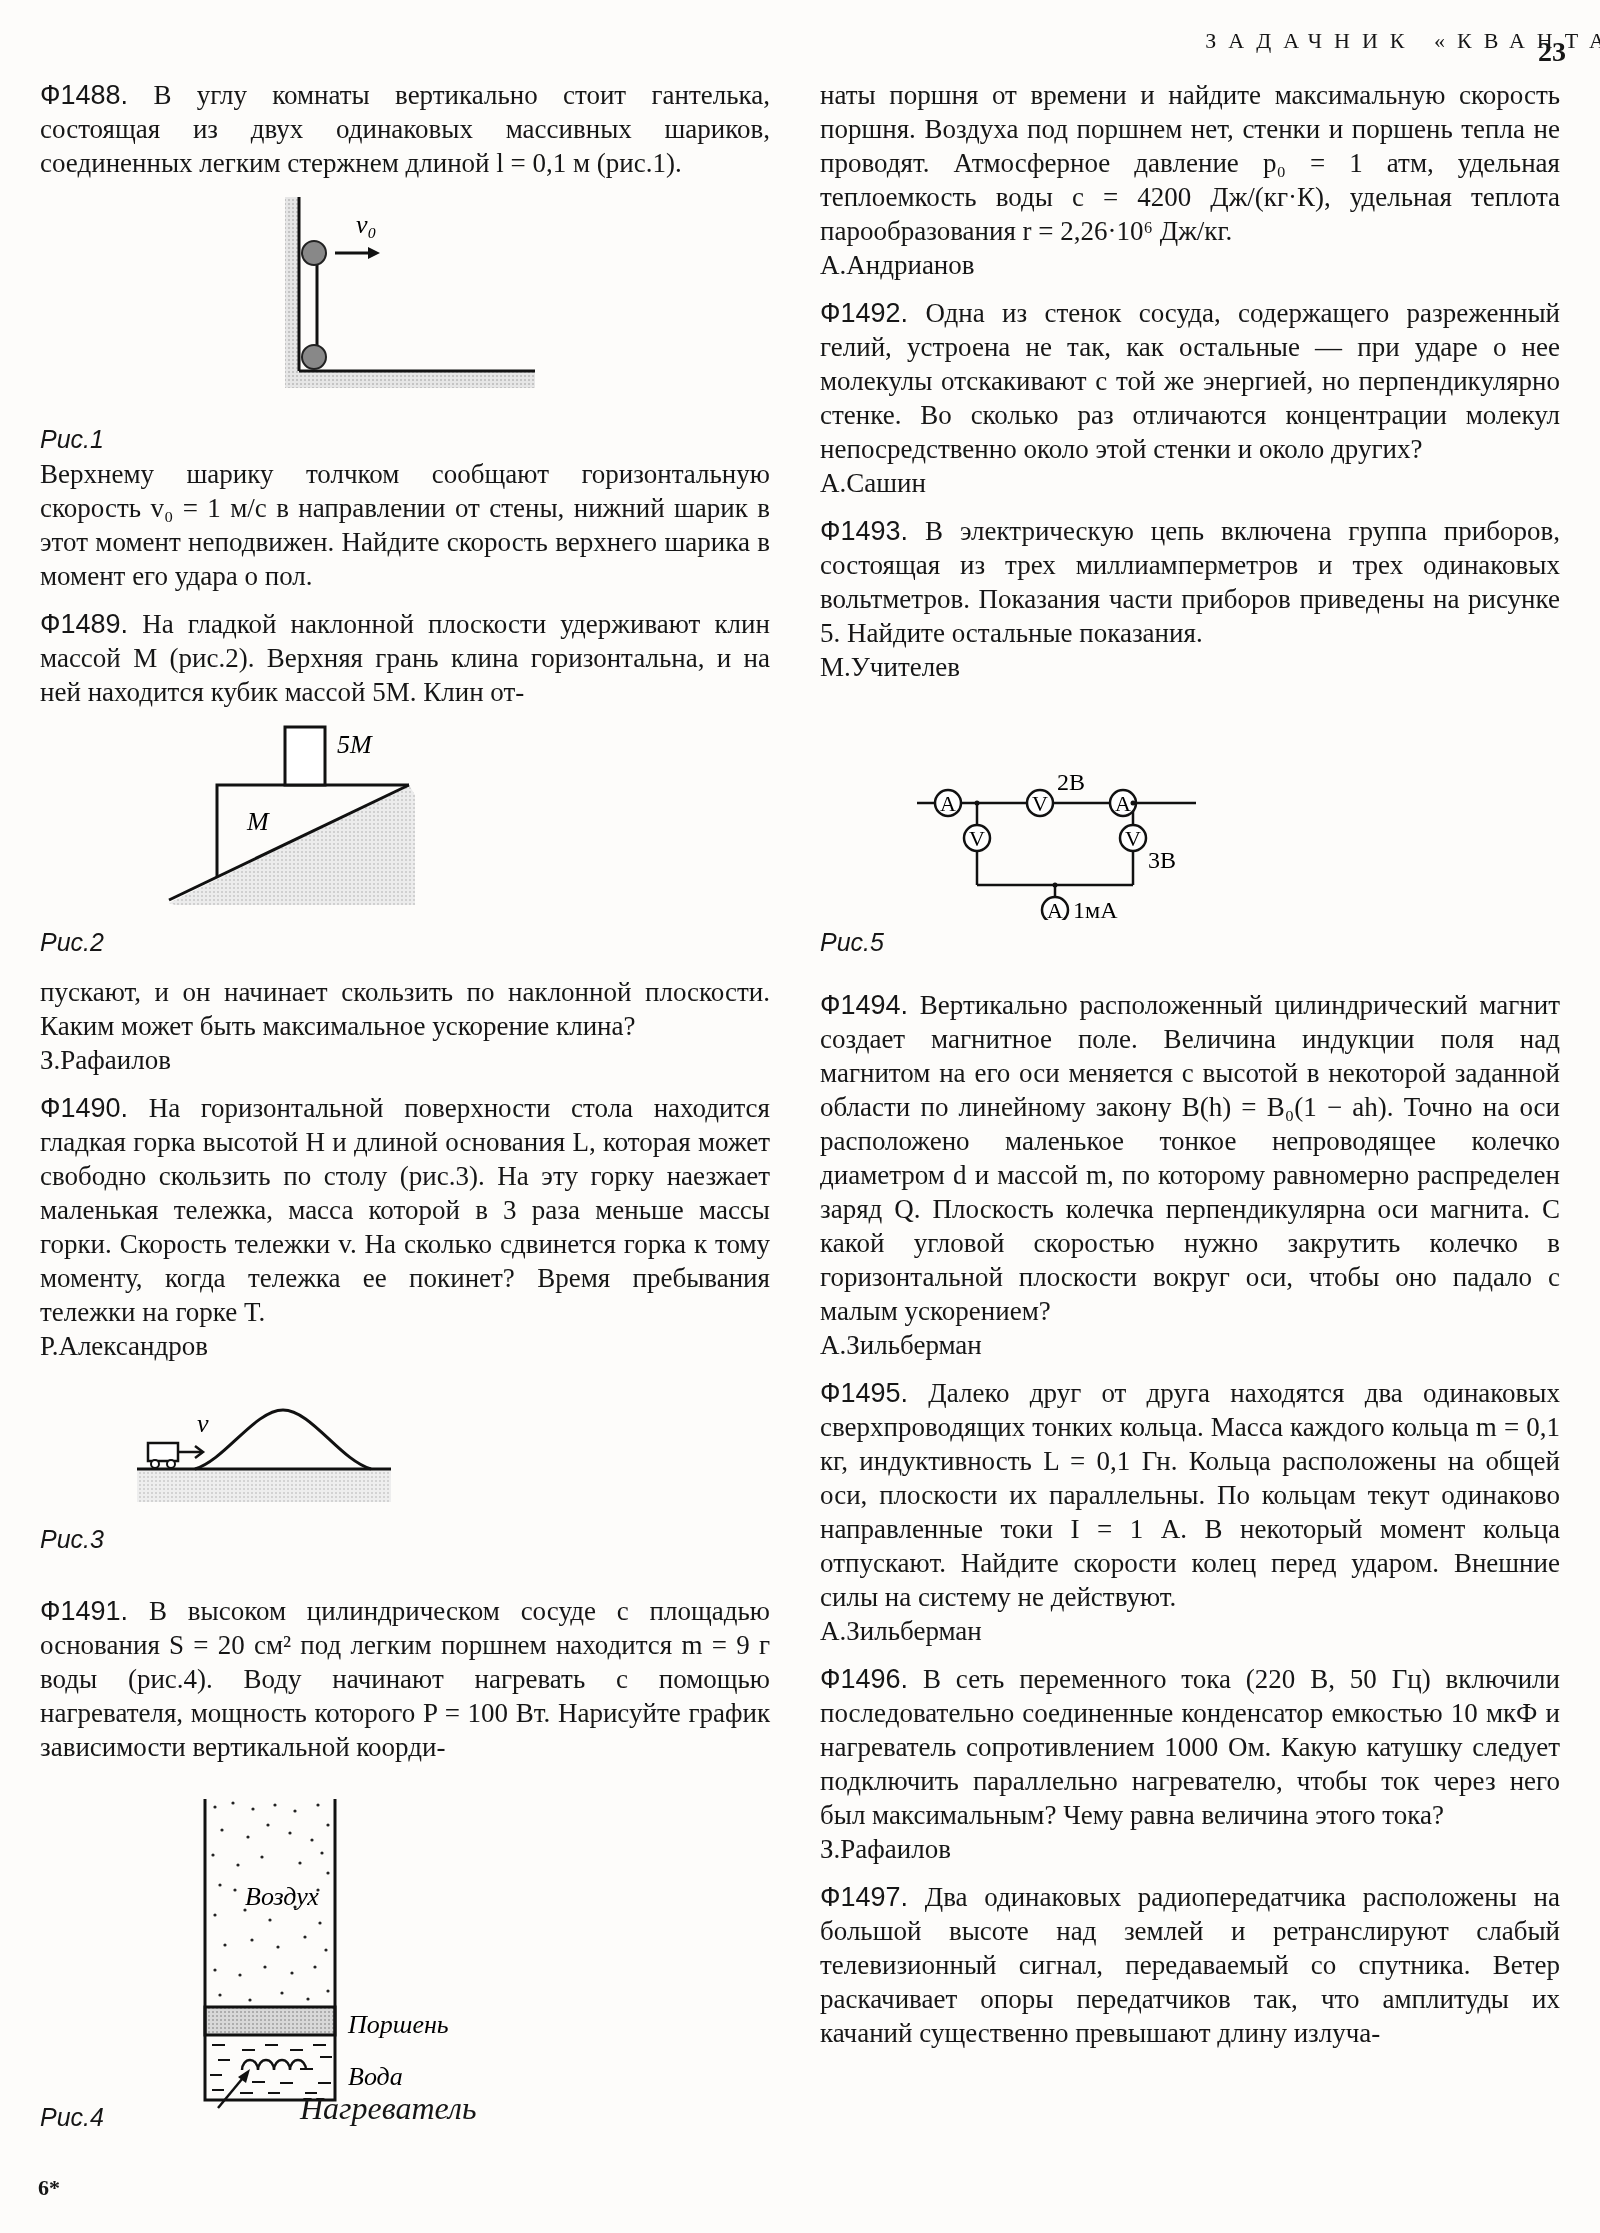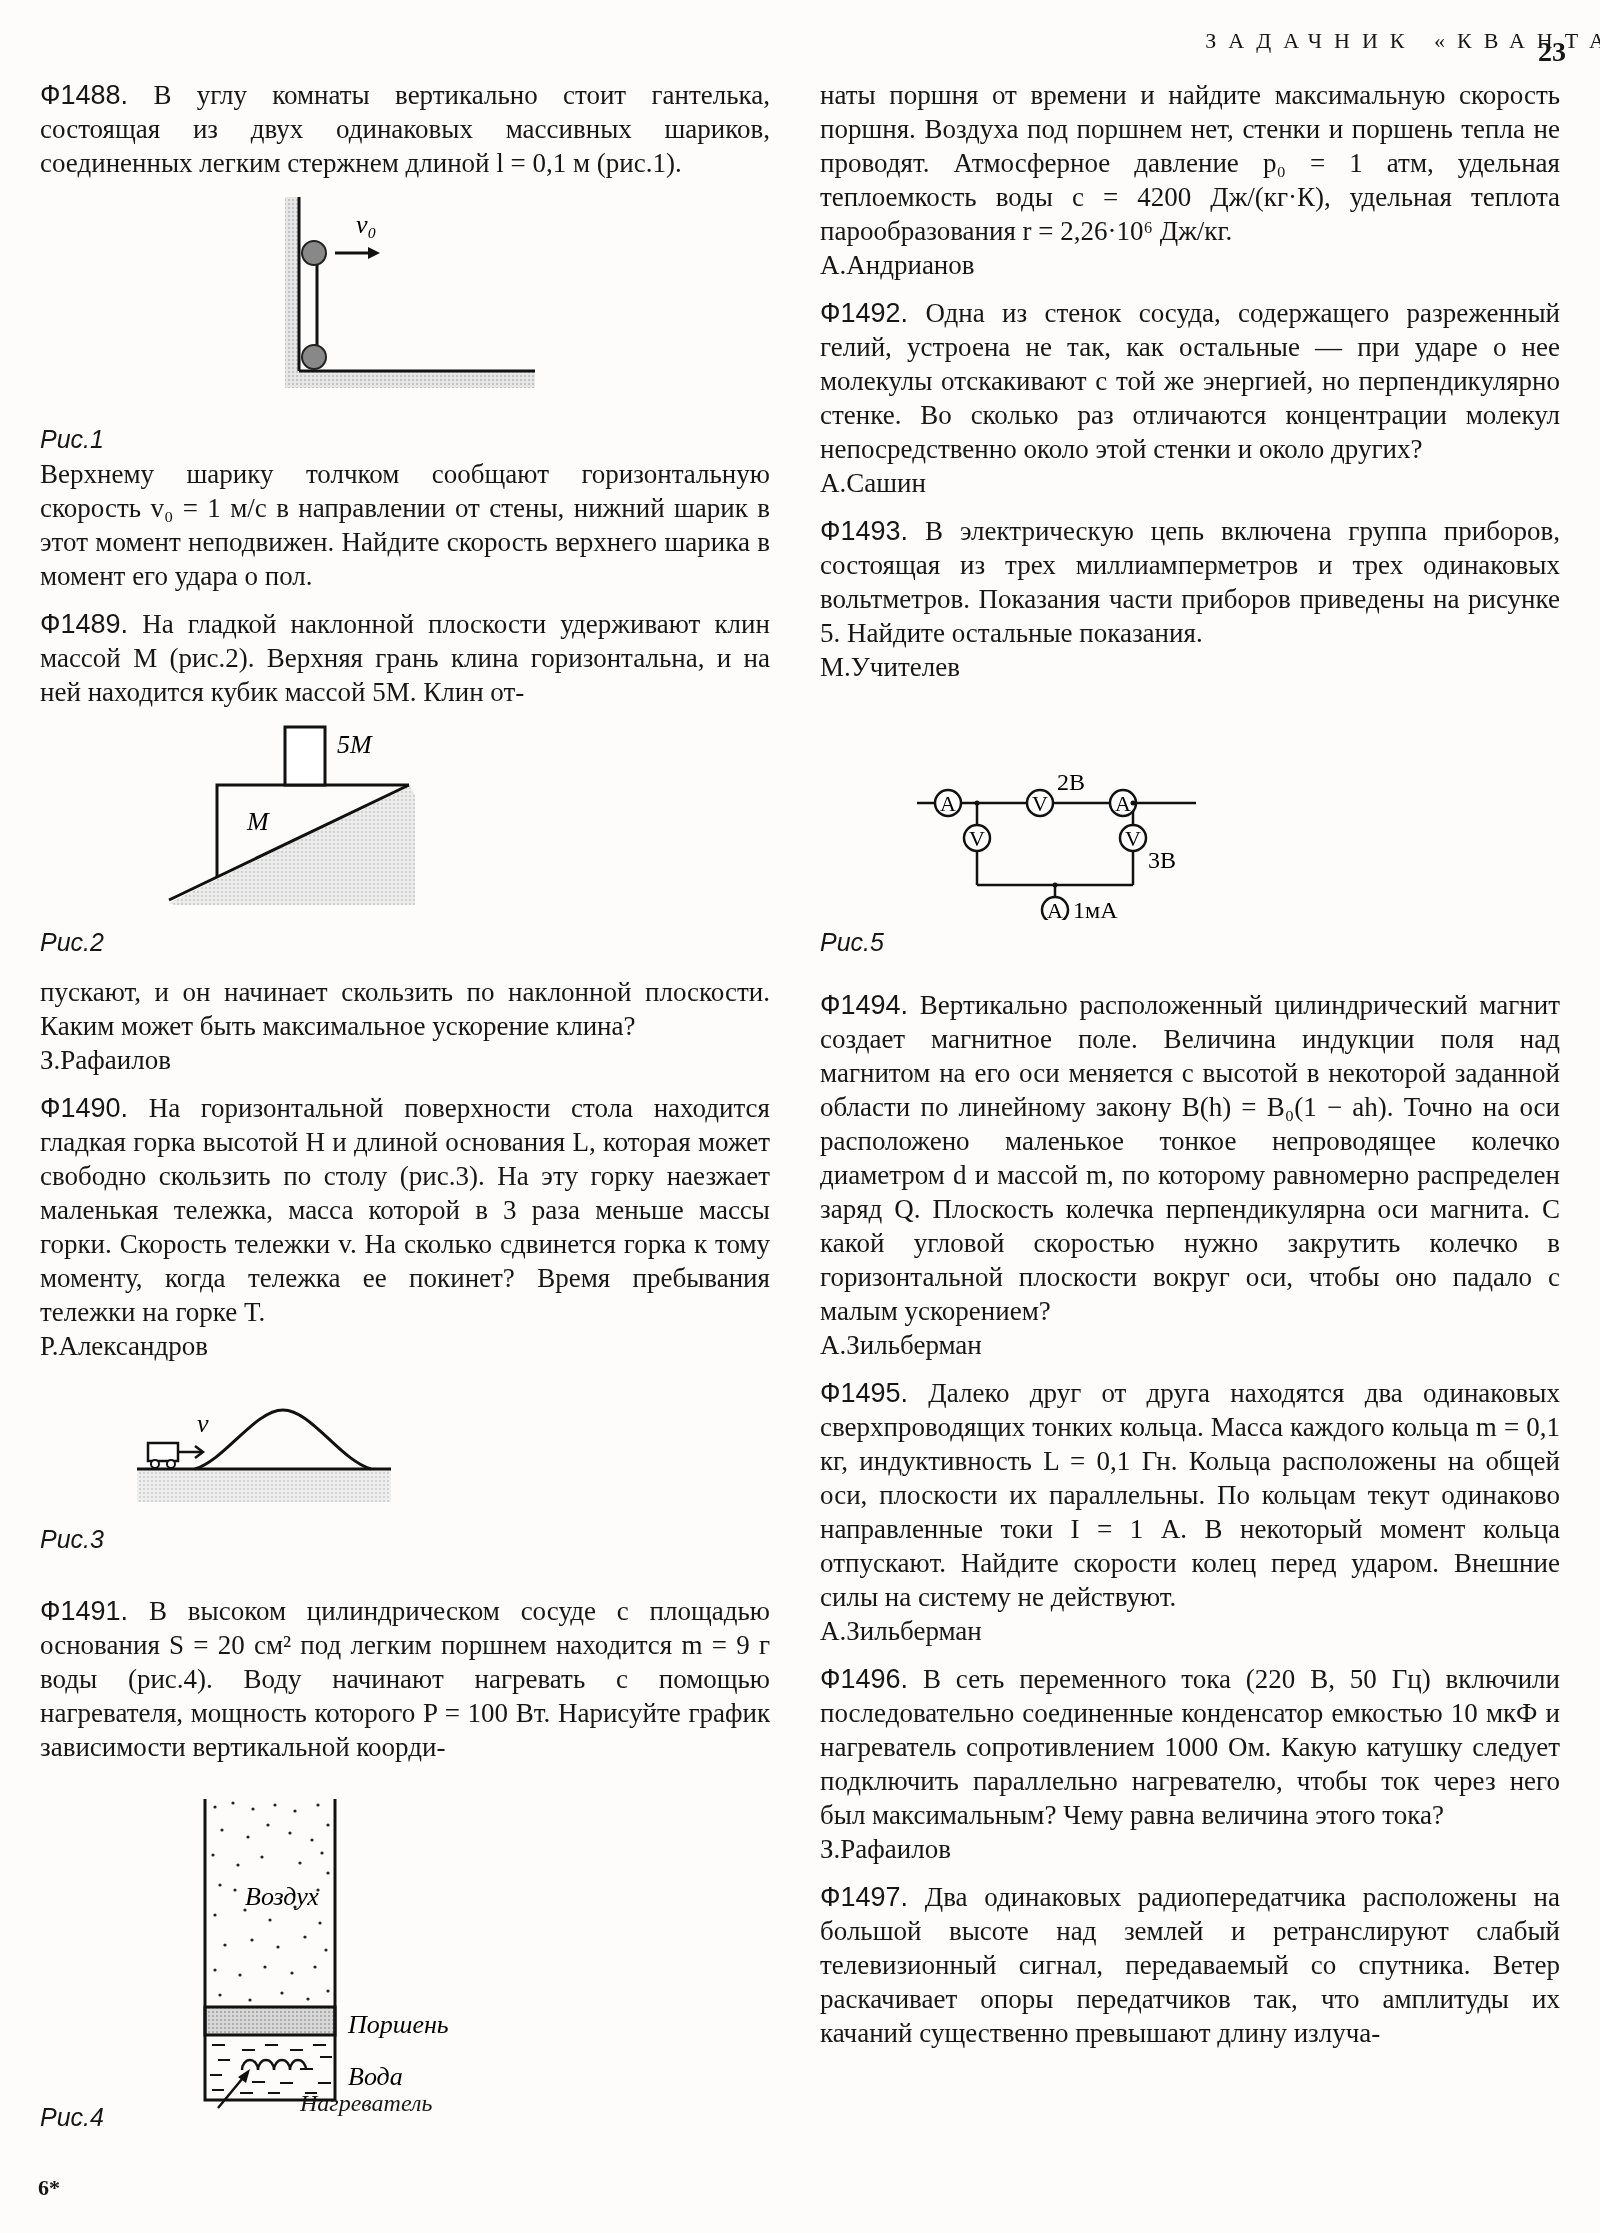--- a/index.html
+++ b/index.html
@@ -173,21 +173,21 @@
       <line x1="68" y1="298" x2="80" y2="298"></line>
       <line x1="105" y1="298" x2="117" y2="298"></line>
   </g>
   <path d="M42,275 a8,10 0 0 1 16,0 a8,10 0 0 1 16,0 a8,10 0 0 1 16,0 a8,10 0 0 1 16,0" fill="none" stroke="#111" stroke-width="2.5"></path>
   <line x1="18" y1="313" x2="47" y2="278" stroke="#111" stroke-width="2.5"></line>
   <polygon points="50,274 38,282 46,288" fill="#111"></polygon>
   <text x="45" y="110" font-size="26" font-style="italic">Воздух</text>
   <text x="148" y="238" font-size="26" font-style="italic">Поршень</text>
   <text x="148" y="290" font-size="26" font-style="italic">Вода</text>
 </svg>
-<div class="cap" style="left:300px;top:2090px;font-family:'Liberation Serif',serif;font-size:24px;">Нагреватель</div>
+<div class="cap" style="left:300px;top:2090px;font-family:'Liberation Serif',serif;font-size:32px;">Нагреватель</div>
 <div class="cap" style="left:40px;top:2103px;">Рис.4</div>
 
 <div class="footmark">6*</div>
 
 <div class="col colR" style="top:78px;">
   <p class="prob">наты поршня от времени и найдите максимальную скорость поршня. Воздуха под поршнем нет, стенки и поршень тепла не проводят. Атмосферное давление p₀ = 1 атм, удельная теплоемкость воды c = 4200 Дж/(кг·К), удельная теплота парообразования r = 2,26·10⁶ Дж/кг.</p>
   <p class="author">А.Андрианов</p>
   <div class="gap"></div>
   <p class="prob"><span class="pid">Ф1492.</span> <span>Одна из стенок сосуда, содержащего разреженный гелий, устроена не так, как остальные — при ударе о нее молекулы отскакивают с той же энергией, но перпендикулярно стенке. Во сколько раз отличаются концентрации молекул непосредственно около этой стенки и около других?</span></p>
   <p class="author">А.Сашин</p>

